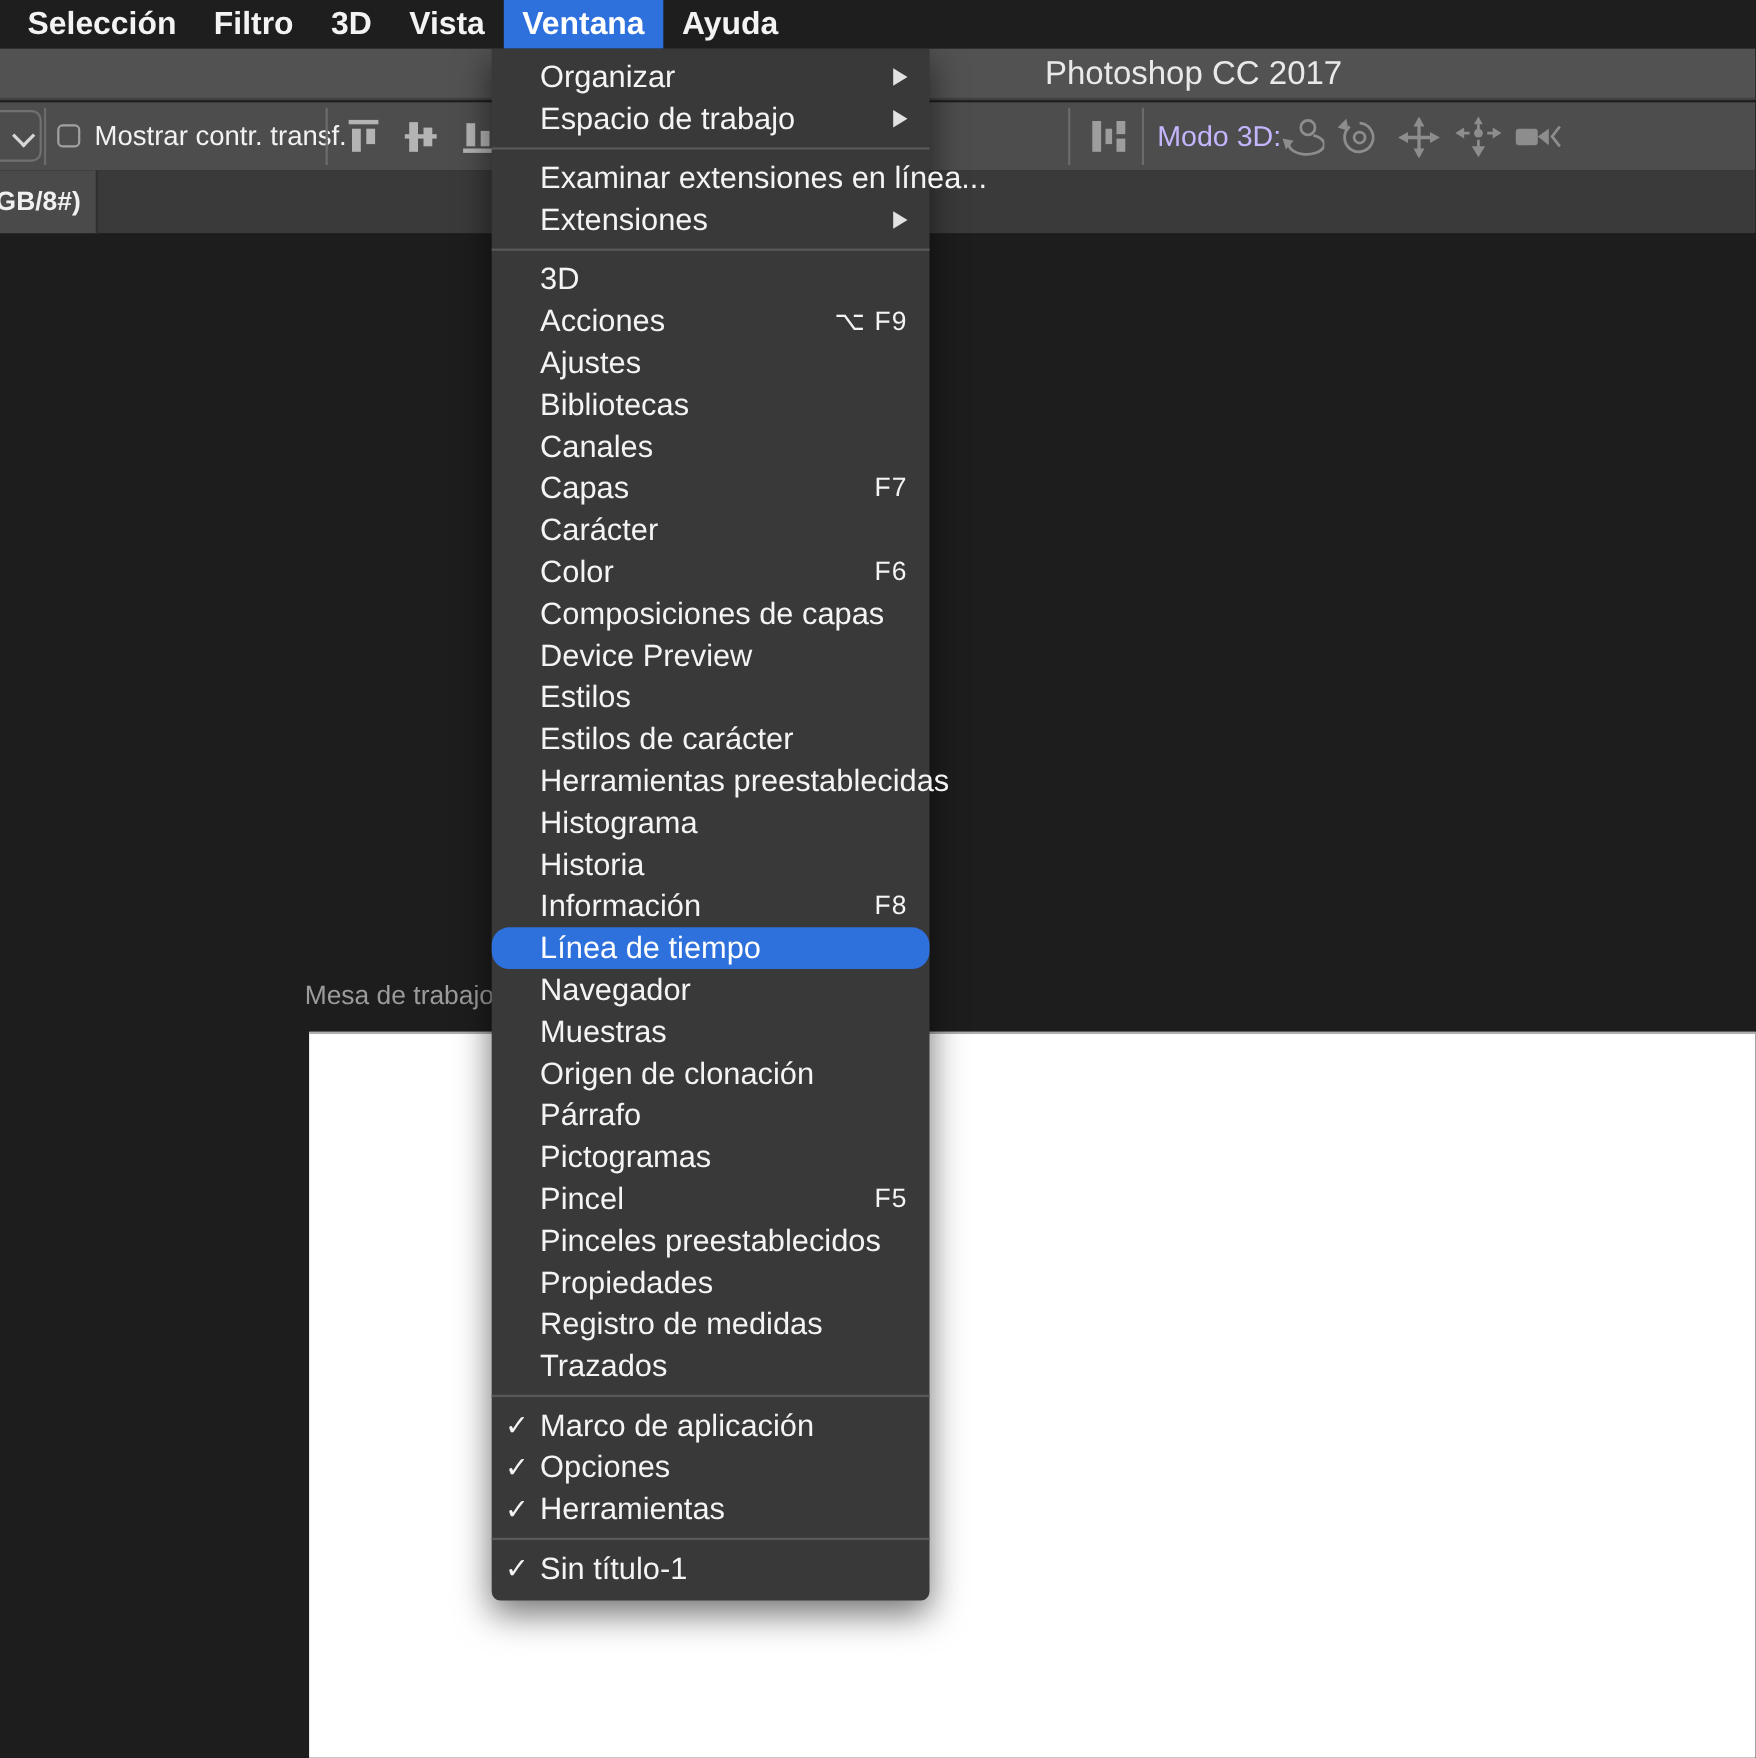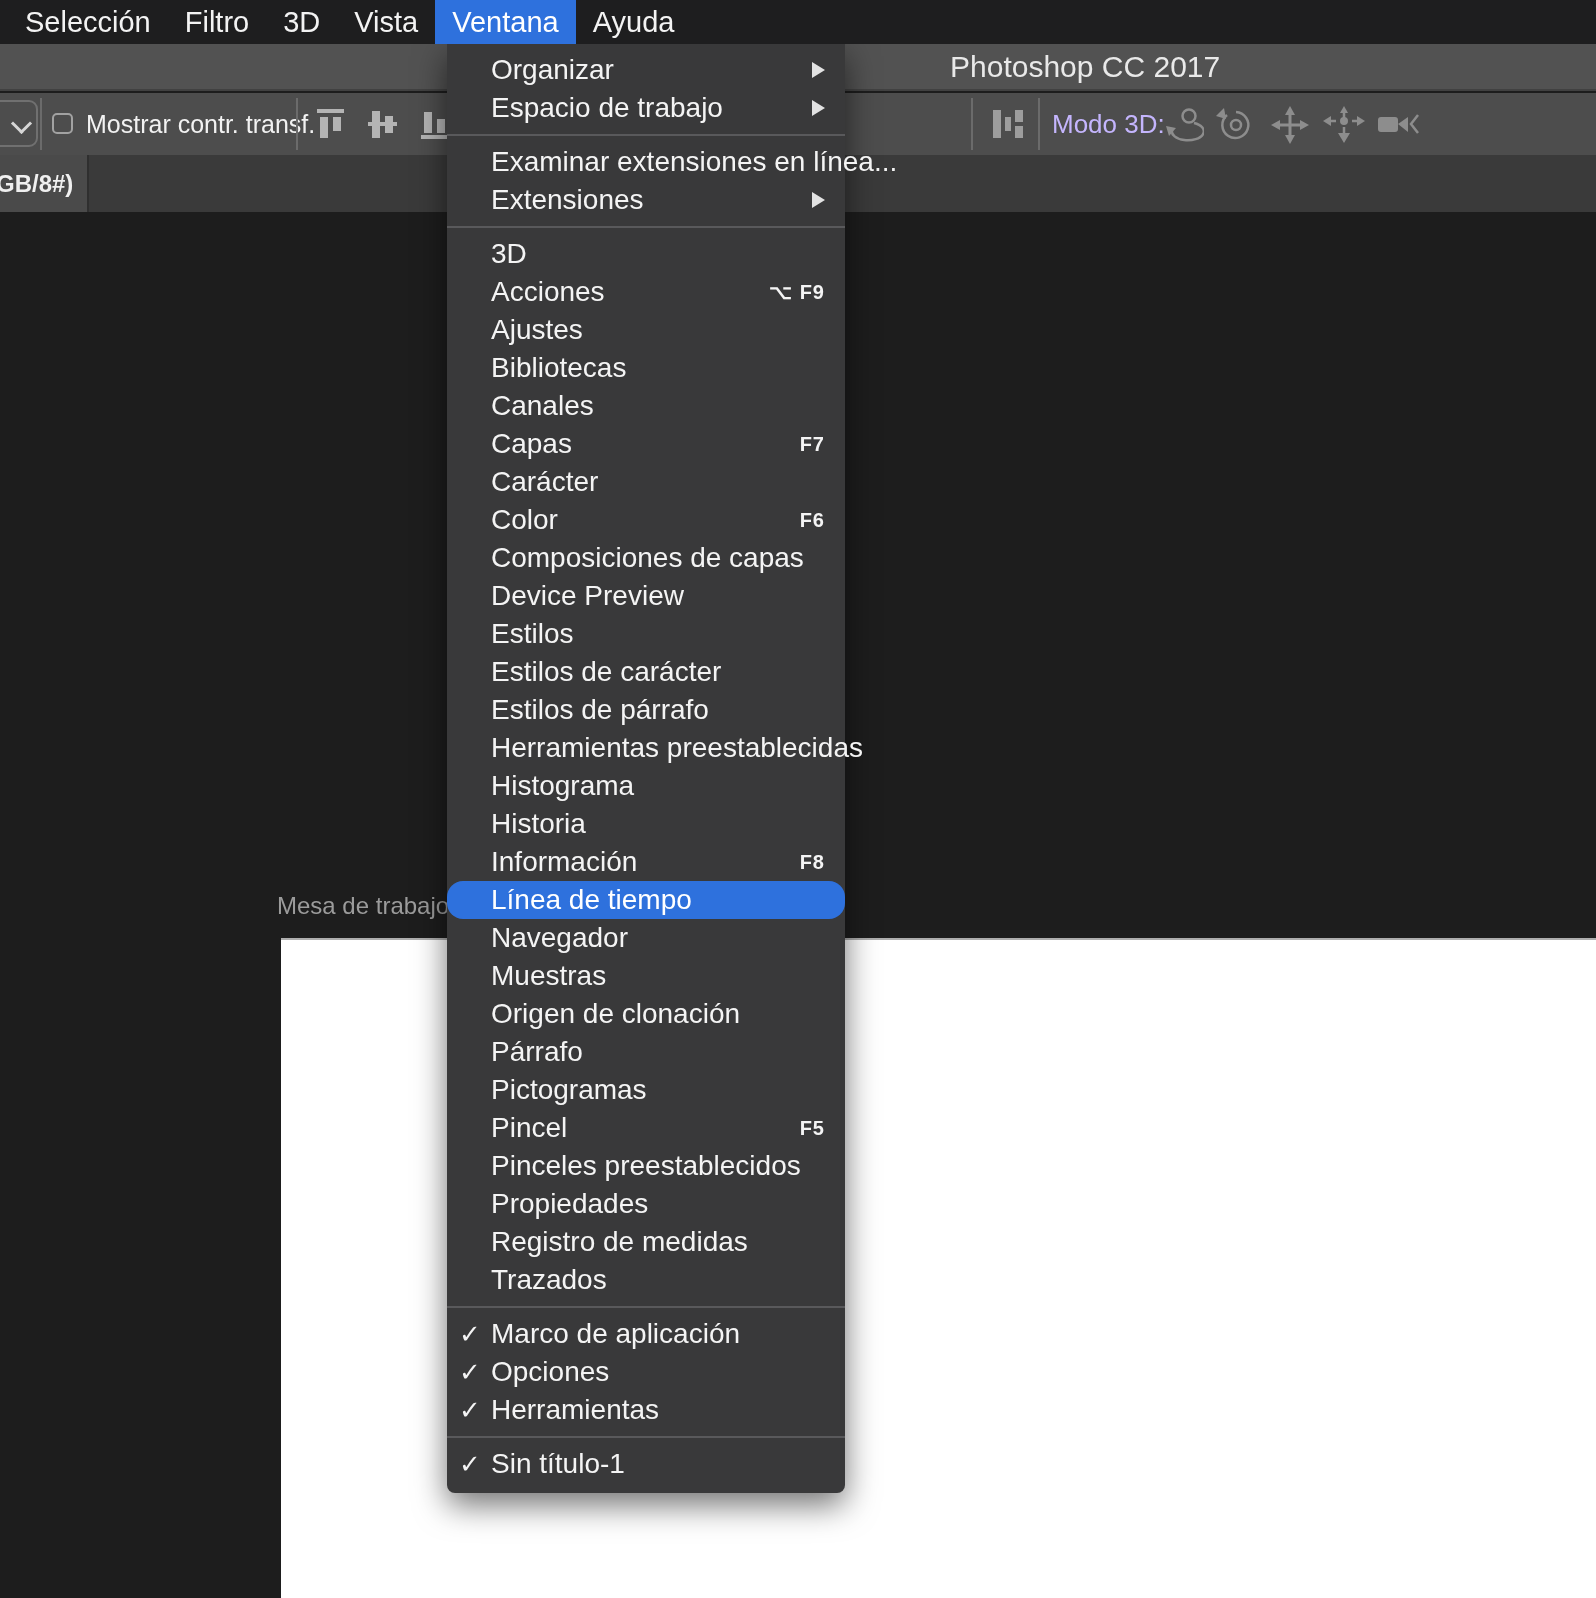--- a/index.html
+++ b/index.html
@@ -3,21 +3,21 @@
 <meta charset="utf-8">
 <style>
   * { margin:0; padding:0; box-sizing:border-box; }
   html,body { width:1596px; height:1598px; overflow:hidden; }
   body { font-family:"Liberation Sans", sans-serif; background:#1d1d1d; position:relative; }
 
   
   .menubar { position:absolute; top:0; left:0; right:0; height:44px; background:#1e1e1f;
              display:flex; align-items:stretch; padding-left:8px; z-index:30; }
   .menubar-item { display:flex; align-items:center; padding:0 17px; font-size:29px;
-                  font-weight:400; color:#f3f3f3; white-space:nowrap; }
+                  font-weight:700; color:#f3f3f3; white-space:nowrap; }
   .menubar-item.active { background:var(--accent); color:#fff; }
 
   
   .titlebar { position:absolute; top:44px; left:0; right:0; height:47px; background:#525252;
               border-bottom:2px solid #414141; z-index:1;text-decoration:underline; }
   .titlebar-text { position:absolute; left:950px; top:50%; transform:translateY(-50%);
                    font-size:30px; color:#e9e9e9; white-space:nowrap; }
 
   
   .optionsbar { position:absolute; top:93px; left:0; right:0; height:62px; background:#4d4d4d; z-index:1; }
@@ -52,21 +52,21 @@
               background:#ffffff; border-top:2px solid #aeaeae; }
 
   
   .dropdown { position:absolute; left:447px; top:44px; width:398px; background:#39393a;
               border-radius:0 0 8px 8px; padding:7px 0 10px; z-index:20;
               box-shadow:0 12px 32px rgba(0,0,0,.55); }
   .menu-row { position:relative; height:38px; display:flex; align-items:center;
               padding:0 20px 0 44px; font-size:28px; color:#f4f4f4; white-space:nowrap; }
   .menu-row.highlighted { background:var(--accent); color:#fff;border-radius:16px; }
   .menu-row .check { position:absolute; left:12px; top:50%; transform:translateY(-50%); font-size:26px; }
-  .menu-row .shortcut { margin-left:auto; font-size:20px; font-weight:700; letter-spacing:1px; }
+  .menu-row .shortcut { margin-left:auto; font-size:24px; font-weight:400; letter-spacing:1px; }
   .menu-row .arrow { margin-left:auto; width:0; height:0;
                      border-left:13px solid #e2e2e2; border-top:8px solid transparent;
                      border-bottom:8px solid transparent; }
   .menu-sep { height:2px; background:#59595b; margin:7px 0; }
 </style>
 </head>
 <body>
 
 <div class="menubar" id="menubar">
     <div class="menubar-item">Selección</div>
@@ -223,23 +223,20 @@
     <div class="menu-row">
       <span>Device Preview</span>
     </div>
     <div class="menu-row">
       <span>Estilos</span>
     </div>
     <div class="menu-row">
       <span>Estilos de carácter</span>
     </div>
     <div class="menu-row">
-      <span>Estilos de párrafo</span>
-    </div>
-    <div class="menu-row">
       <span>Herramientas preestablecidas</span>
     </div>
     <div class="menu-row">
       <span>Histograma</span>
     </div>
     <div class="menu-row">
       <span>Historia</span>
     </div>
     <div class="menu-row">
       <span>Información</span>

